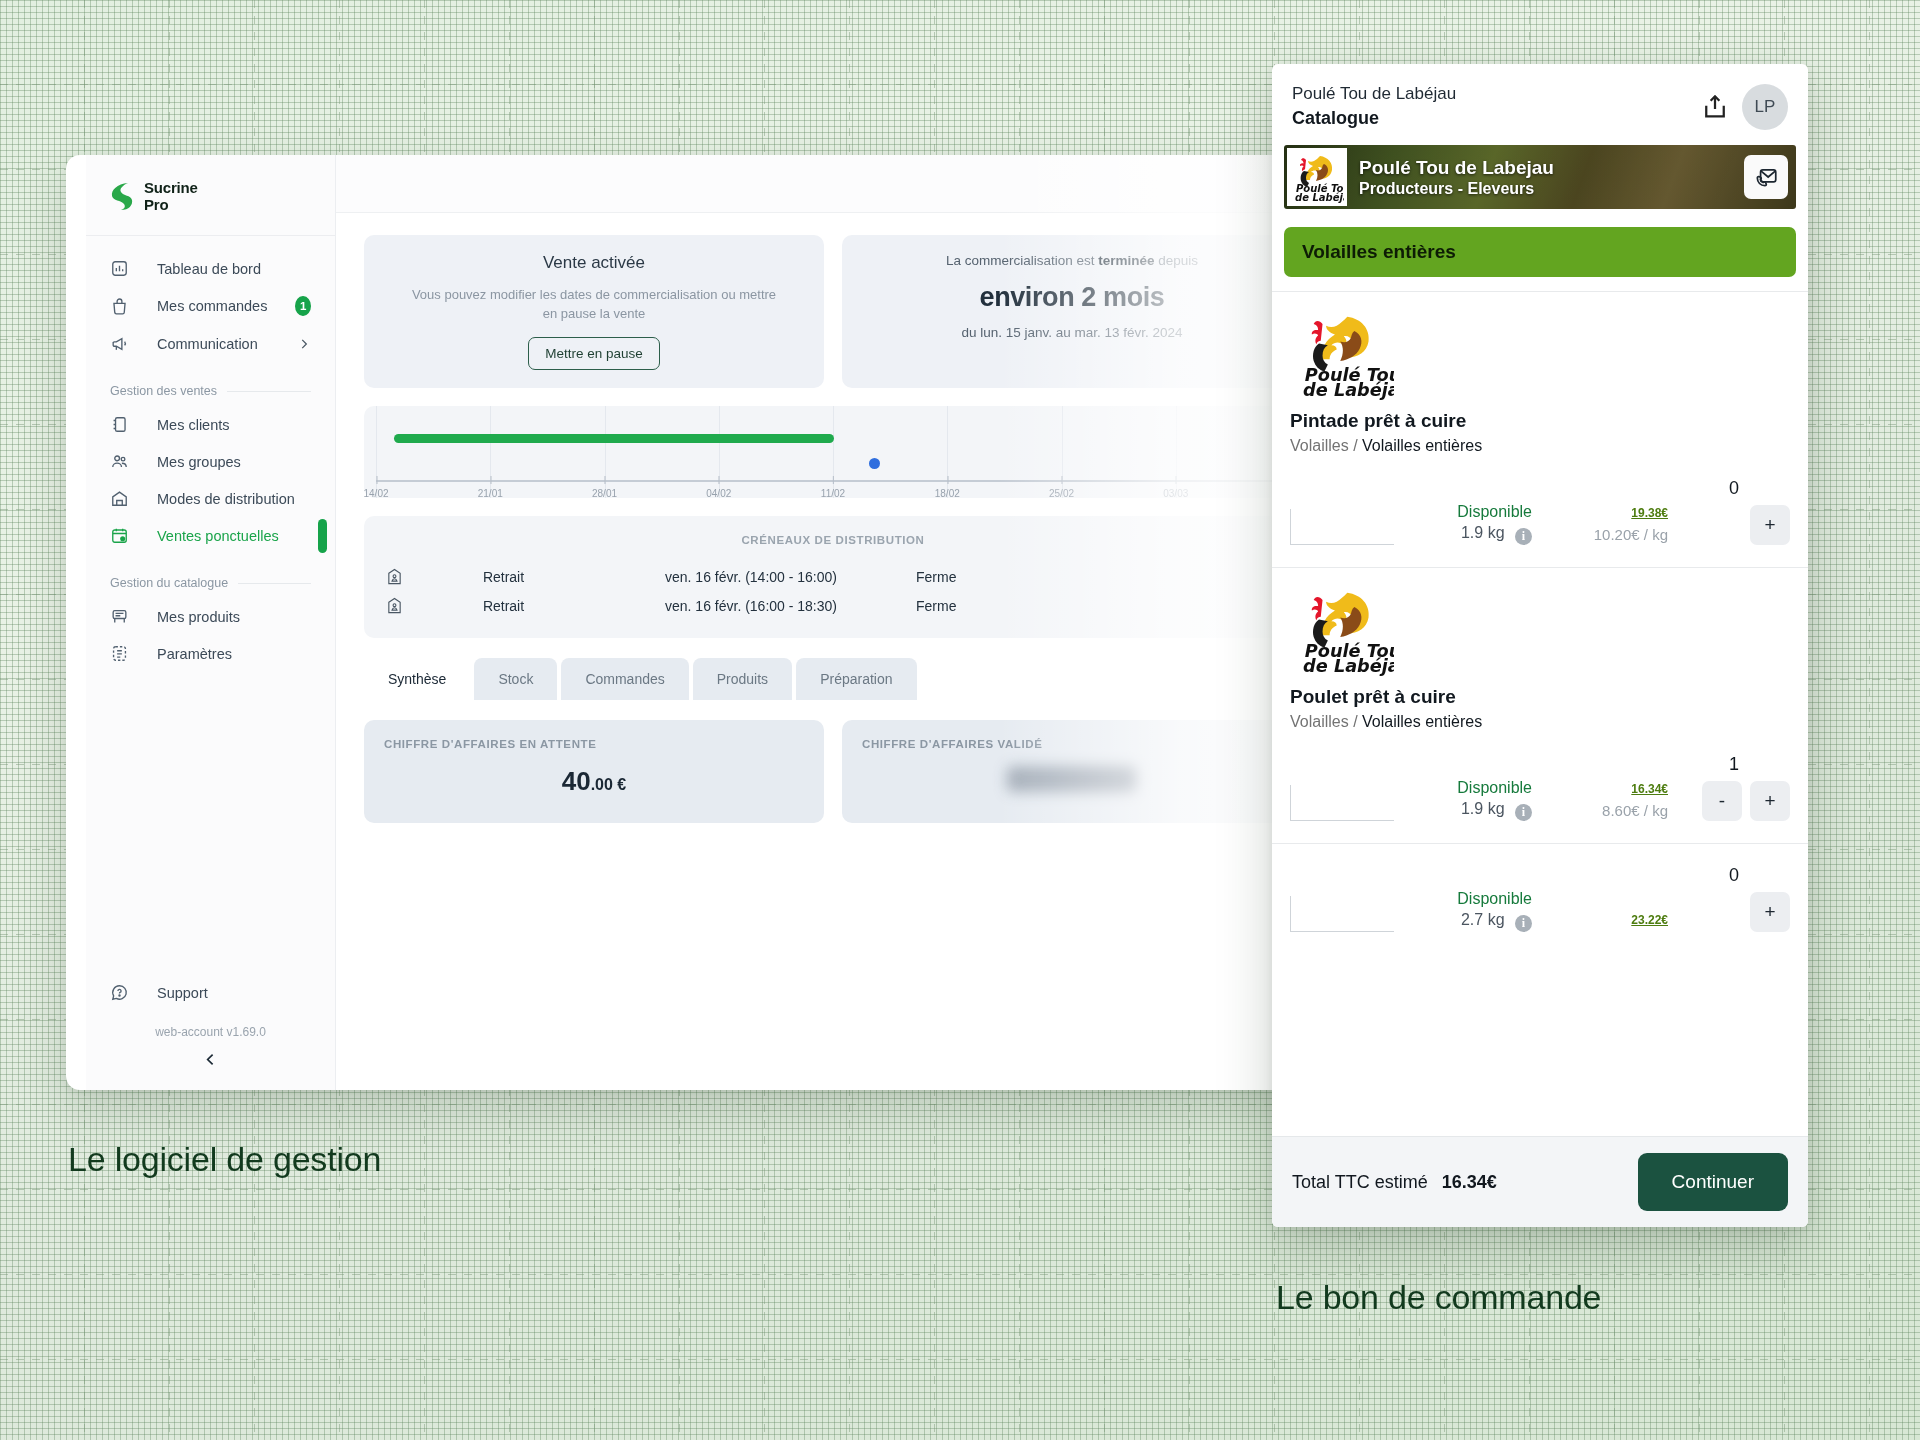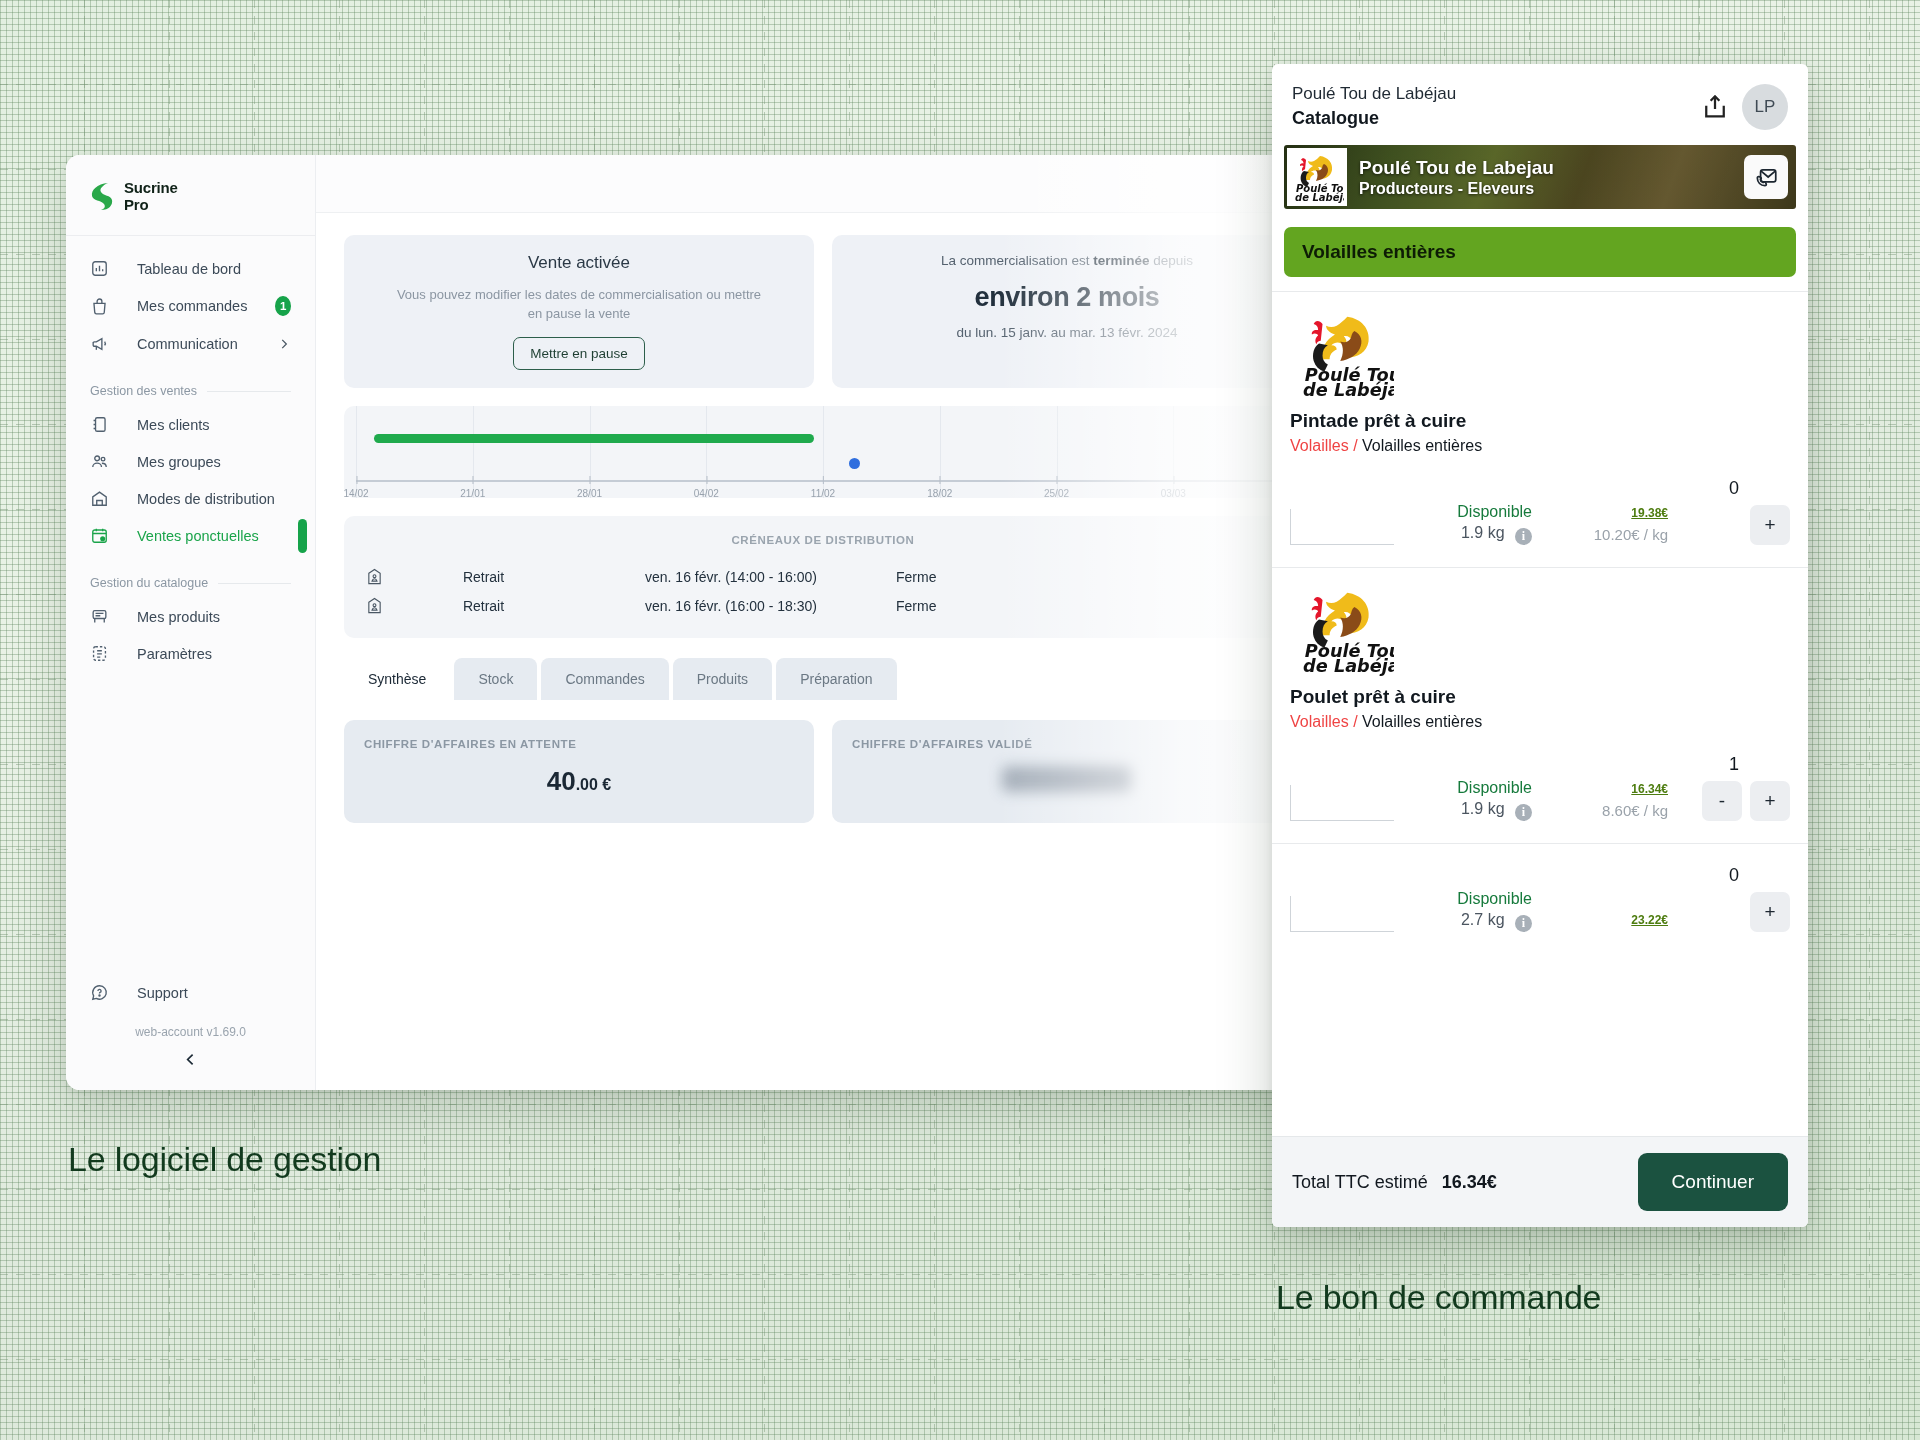--- a/index.html
+++ b/index.html
@@ -62,20 +62,21 @@
   }
 
   
   #sidebar {
     width: 250px; flex: 0 0 250px;
     background: #fbfbfc;
     border-right: 1px solid #eceef1;
     display: flex; flex-direction: column;
     padding: 0;
     position: relative;
+    margin-left: 20px;
   }
   .brand { display: flex; align-items: center; gap: 10px; padding: 24px 22px 22px 22px; }
   .brand-mark { width: 26px; height: 30px; flex: 0 0 26px; }
   .brand-text { font-weight: 700; font-size: 15px; line-height: 17px; color: #102218; letter-spacing: -.2px; }
   .brand-sep { height: 1px; background: #ecedf0; margin: 0 0 14px 0; }
 
   .nav { padding: 0 14px; }
   .nav-item {
     display: flex; align-items: center; gap: 28px;
     padding: 9px 10px; border-radius: 8px;
@@ -241,21 +242,21 @@
 
   .ph-scroll { flex: 1; overflow: hidden; position: relative; }
   .prod {
     padding: 16px 18px 22px 18px; border-top: 1px solid #e8eaec;
     margin: 0 0 0 0;
   }
   .prod:first-child { border-top: 1px solid #e8eaec; margin-top: 14px; }
   .prod-logo { width: 104px; height: 92px; }
   .prod-name { font-size: 19px; font-weight: 700; color: #11181f; margin-top: 6px; }
   .prod-crumb { font-size: 16px; color: #11181f; margin-top: 5px; }
-  .prod-crumb .muted { color: #ef4444; }
+  .prod-crumb .muted { color: #737373; }
   .prod-row { display: flex; align-items: flex-end; margin-top: 22px; gap: 10px; }
   .qty-field {
     width: 104px; height: 36px; border-left: 1px solid #cfd4d9;
     border-bottom: 1px solid #cfd4d9; flex: 0 0 104px;
   }
   .avail-col { flex: 1; text-align: right; padding-right: 6px; }
   .avail { color: #167a3c; font-size: 16px; line-height: 21px; }
   .weight { color: #4b5560; font-size: 16px; line-height: 21px; }
   .info-dot {
     display: inline-flex; width: 17px; height: 17px; border-radius: 50%;

